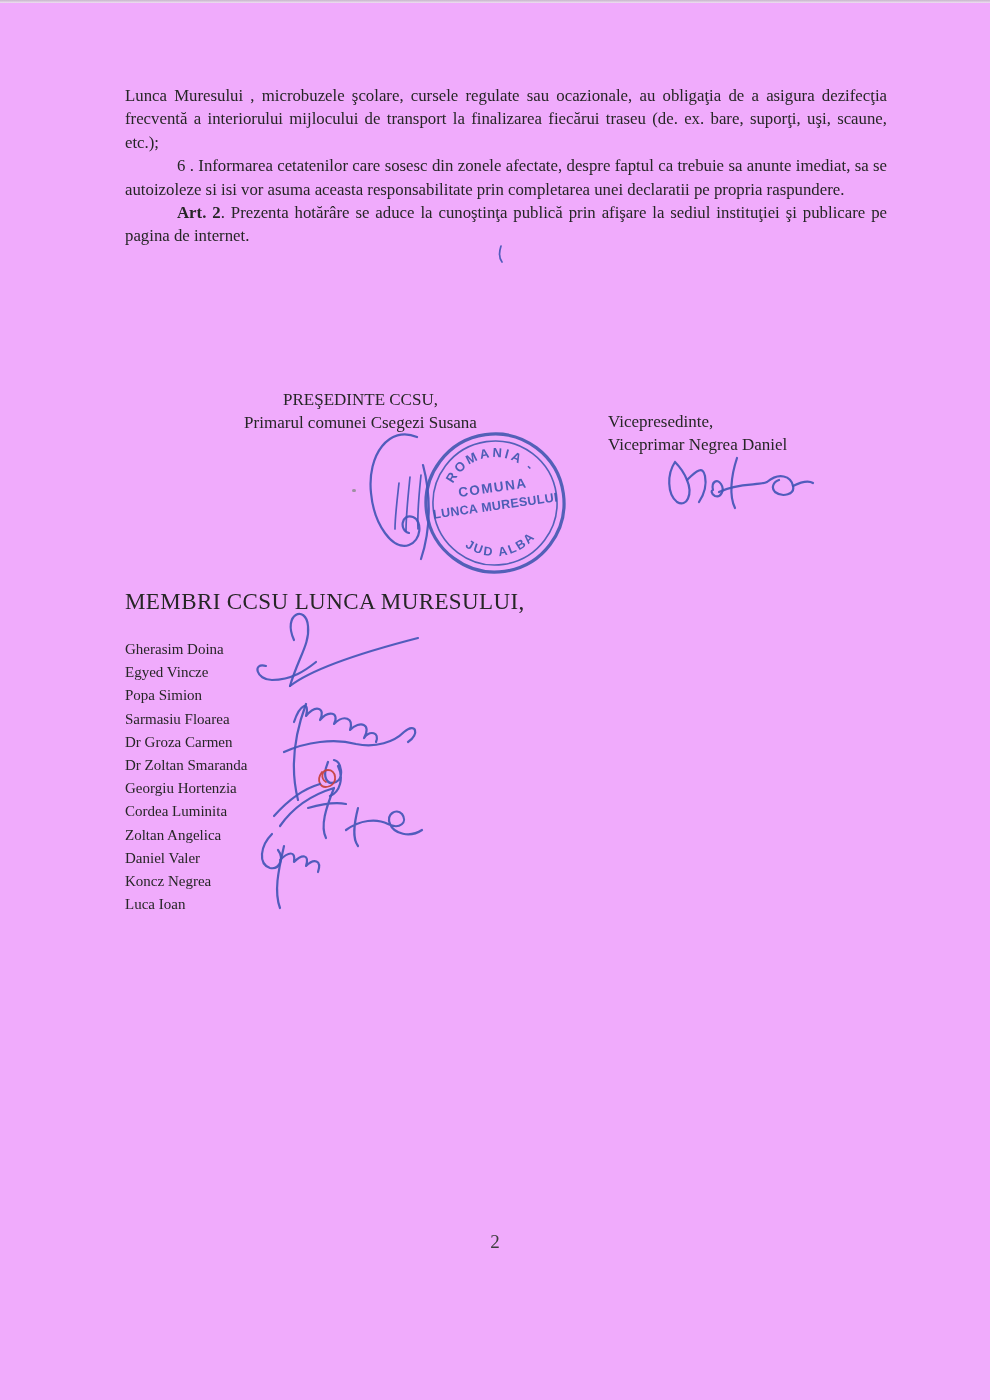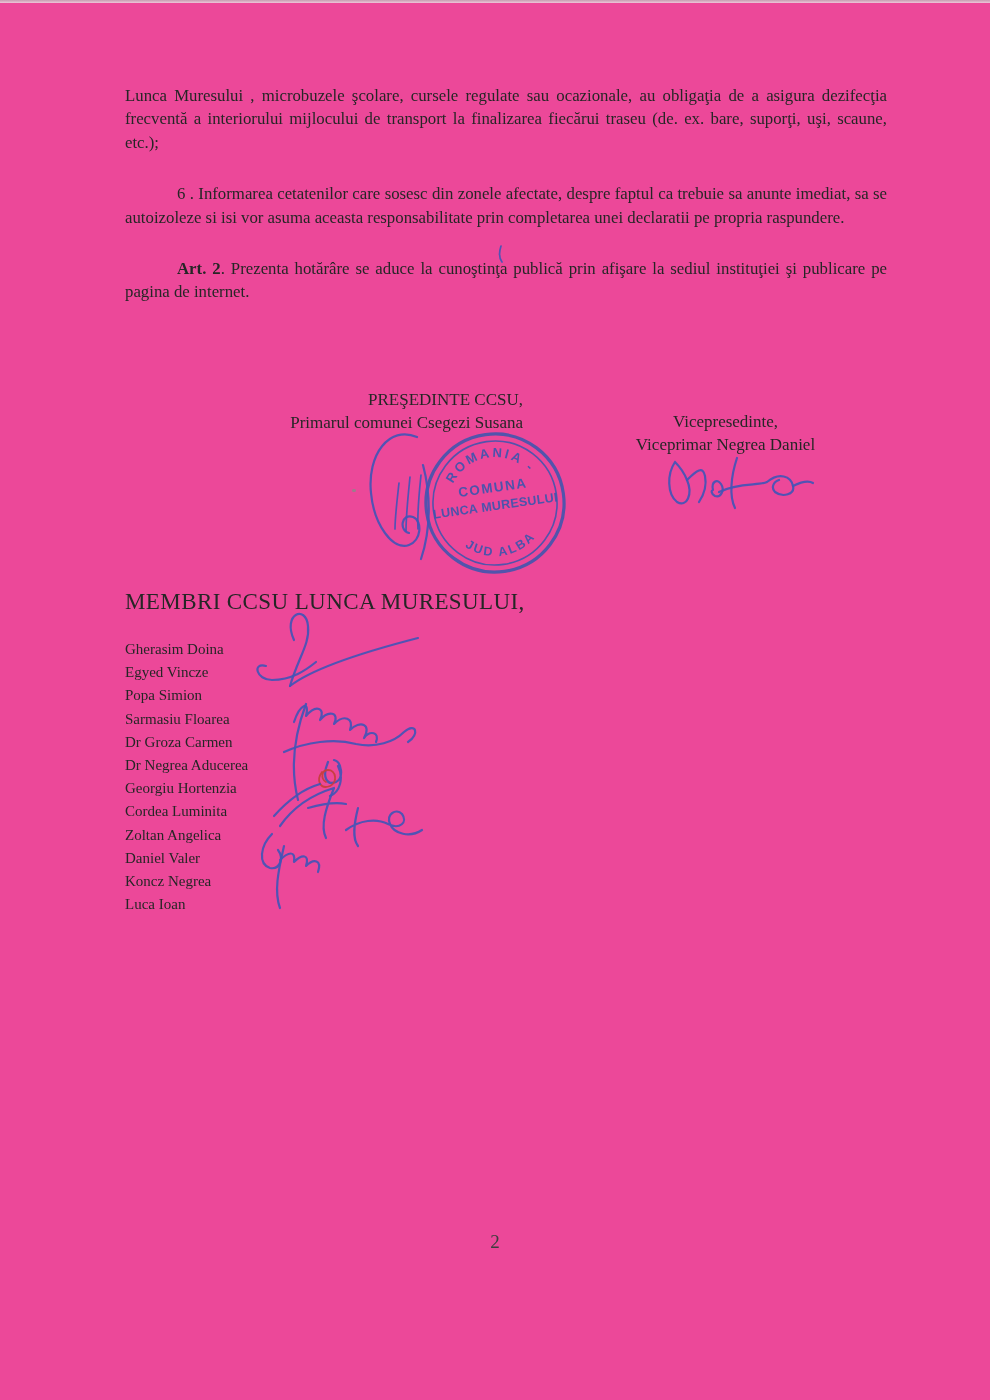--- a/index.html
+++ b/index.html
@@ -1,39 +1,39 @@
 <!DOCTYPE html>
 <html><head>
 <meta charset="utf-8">
 <style>
   html,body { margin:0; padding:0; background:#e8e8e8; }
   .page {
     position:relative; width:990px; height:1400px; margin:0 auto;
-    background:#ec4899; overflow:hidden;
+    background:#f0abfc; overflow:hidden;
     font-family:"Liberation Serif", serif; color:#262626;text-decoration:underline;
   }
   .scan-edge-top {
     position:absolute; top:0; left:0; right:0; height:3px;
     background:linear-gradient(#b9b9b9, #efefef); opacity:.75;
   }
   .body-text {
     position:absolute; left:125px; top:84px; width:762px;
     font-size:16.8px; line-height:23.4px; text-align:justify;
   }
   .para { margin:0; }
-  .indent { text-indent:52px;margin-top:28px; }
+  .indent { text-indent:52px; }
   .art { font-weight:bold; }
 
   .president-block {
     position:absolute; left:198px; top:388px; width:325px;
-    text-align:right; font-size:17px; line-height:23px;
+    text-align:center; font-size:17px; line-height:23px;
   }
   .vice-block {
     position:absolute; left:608px; top:410px; width:235px;
-    text-align:center; font-size:17px; line-height:23px;
+    font-size:17px; line-height:23px;
   }
 
   .stamp { position:absolute; left:420px; top:428px; }
   .stamp circle { fill:none; stroke:#3c55ae; opacity:.88; }
   .stamp .ring-outer { stroke-width:3.2; }
   .stamp .ring-inner { stroke-width:1.6; }
   .stamp text {
     fill:#3c55ae; opacity:.9;
     font-family:"Liberation Sans", sans-serif; font-weight:bold;
   }
@@ -136,21 +136,21 @@
   </svg>
 
   <div class="members-heading">MEMBRI CCSU LUNCA MURESULUI,</div>
 
   <div class="members-list">
     <div>Gherasim Doina</div>
     <div>Egyed Vincze</div>
     <div>Popa Simion</div>
     <div>Sarmasiu Floarea</div>
     <div>Dr Groza Carmen</div>
-    <div>Dr Negrea Aducerea</div>
+    <div>Dr Zoltan Smaranda</div>
     <div>Georgiu Hortenzia</div>
     <div>Cordea Luminita</div>
     <div>Zoltan Angelica</div>
     <div>Daniel Valer</div>
     <div>Koncz Negrea</div>
     <div>Luca Ioan</div>
   </div>
 
   <svg class="members-signatures ink" width="210" height="320" viewBox="0 0 210 320">
     <path d="M 46 40 C 34 14, 58 4, 60 26 C 62 44, 50 58, 42 86"></path>

